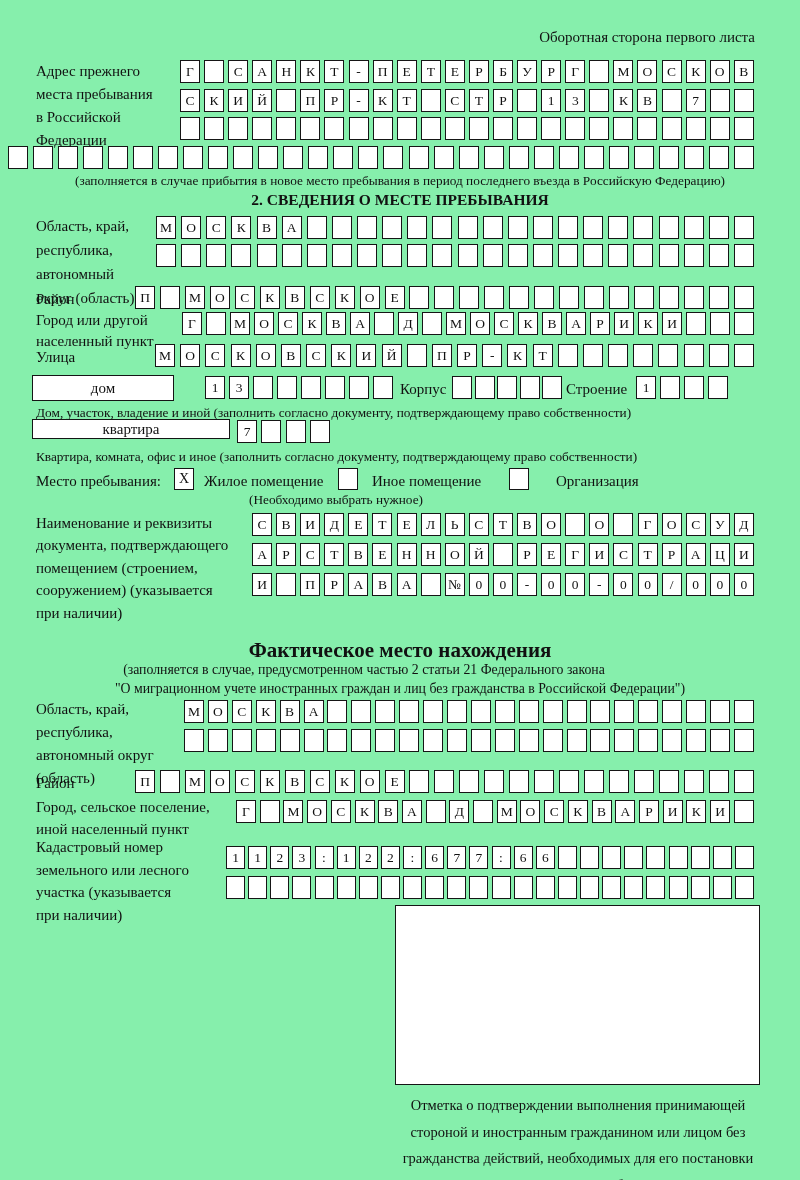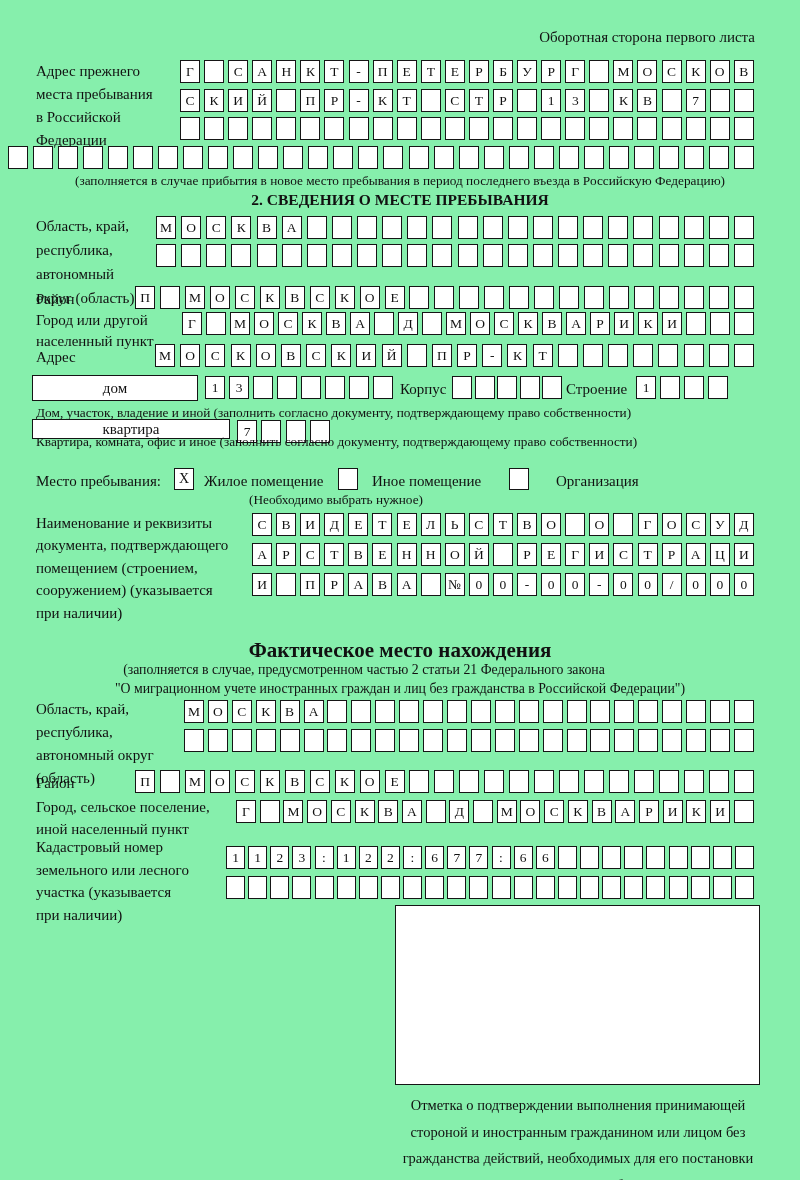--- a/index.html
+++ b/index.html
@@ -274,21 +274,21 @@
       <span class="cell">А</span>
       <span class="cell">Р</span>
       <span class="cell">И</span>
       <span class="cell">К</span>
       <span class="cell">И</span>
       <span class="cell"></span>
       <span class="cell"></span>
       <span class="cell"></span>
     </div>
 
-  <div class="abs lbl" style="left:36px;top:346px;">Адрес</div>
+  <div class="abs lbl" style="left:36px;top:346px;">Улица</div>
   <div class="cellrow" style="left:155px;top:344px;width:599px;">
       <span class="cell">М</span>
       <span class="cell">О</span>
       <span class="cell">С</span>
       <span class="cell">К</span>
       <span class="cell">О</span>
       <span class="cell">В</span>
       <span class="cell">С</span>
       <span class="cell">К</span>
       <span class="cell">И</span>
@@ -302,21 +302,21 @@
       <span class="cell"></span>
       <span class="cell"></span>
       <span class="cell"></span>
       <span class="cell"></span>
       <span class="cell"></span>
       <span class="cell"></span>
       <span class="cell"></span>
       <span class="cell"></span>
     </div>
 
-  <div class="bigbox" style="left:32px;top:375px;width:166px;height:26px;">дом</div>
+  <div class="bigbox" style="left:32px;top:375px;width:142px;height:26px;">дом</div>
   <div class="cellrow" style="left:205px;top:376px;width:188px;">
       <span class="cell">1</span>
       <span class="cell">3</span>
       <span class="cell"></span>
       <span class="cell"></span>
       <span class="cell"></span>
       <span class="cell"></span>
       <span class="cell"></span>
       <span class="cell"></span>
     </div>
@@ -337,21 +337,21 @@
     </div>
   <div class="abs lbl-sm" style="left:36px;top:405px;">Дом, участок, владение и иной (заполнить согласно документу, подтверждающему право собственности)</div>
 
   <div class="bigbox" style="left:32px;top:419px;width:198px;height:20px;">квартира</div>
   <div class="cellrow" style="left:237px;top:420px;width:93px;">
       <span class="cell">7</span>
       <span class="cell"></span>
       <span class="cell"></span>
       <span class="cell"></span>
     </div>
-  <div class="abs lbl-sm" style="left:36px;top:434px;font-family:Liberation Serif, serif;">Квартира, комната, офис и иное (заполнить согласно документу, подтверждающему право собственности)</div>
+  <div class="abs lbl-sm" style="left:36px;top:449px;font-family:Liberation Serif, serif;">Квартира, комната, офис и иное (заполнить согласно документу, подтверждающему право собственности)</div>
 
   <div class="abs lbl" style="left:36px;top:470px;">Место пребывания:</div>
   <div class="cb" style="left:174px;top:468px;">X</div>
   <div class="abs lbl" style="left:204px;top:470px;">Жилое помещение</div>
   <div class="cb" style="left:338px;top:468px;"></div>
   <div class="abs lbl" style="left:372px;top:470px;">Иное помещение</div>
   <div class="cb" style="left:509px;top:468px;"></div>
   <div class="abs lbl" style="left:556px;top:470px;">Организация</div>
   <div class="abs lbl-sm center" style="left:136px;top:492px;width:400px;">(Необходимо выбрать нужное)</div>
 

